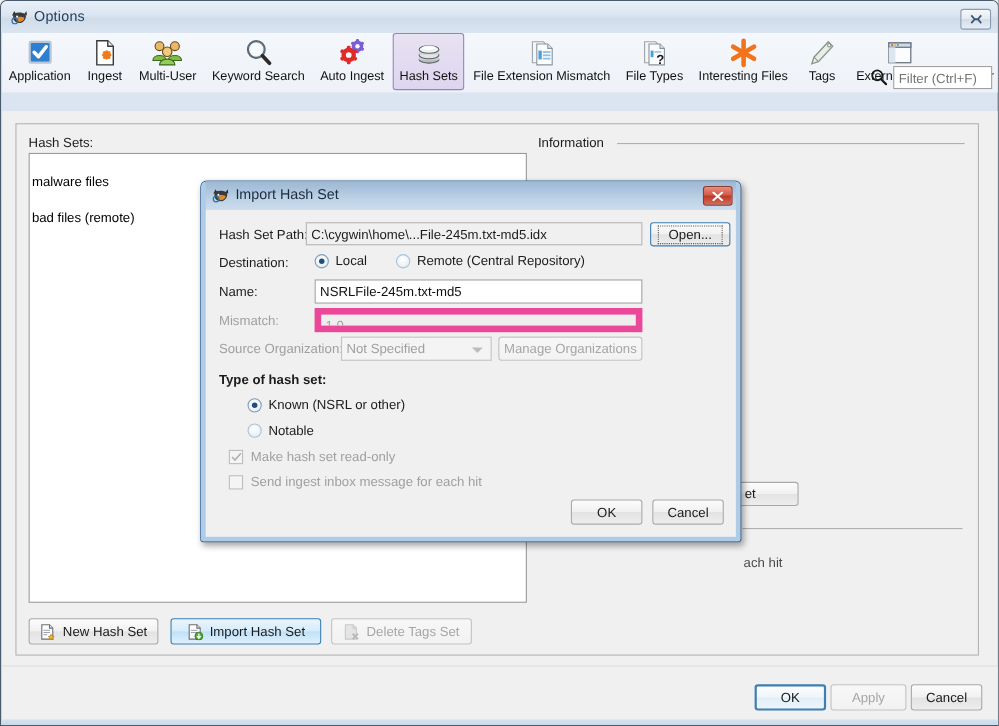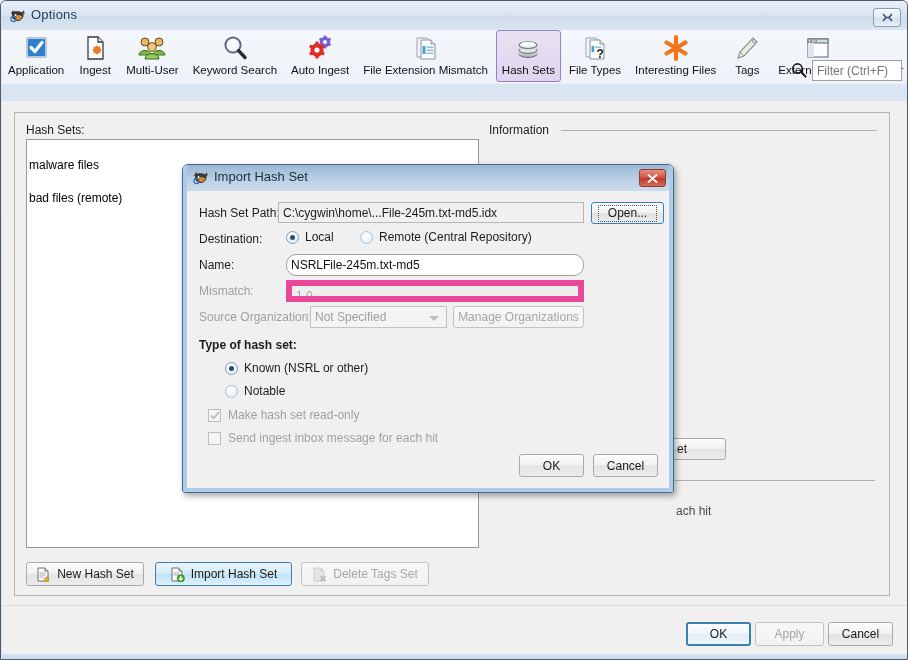--- a/index.html
+++ b/index.html
@@ -464,47 +464,47 @@
                 <rect x="9.3" y="7.6" width="3.4" height="16.8" rx="1.2"></rect>
                 <rect x="9.3" y="7.6" width="3.4" height="16.8" rx="1.2" transform="rotate(60 11 16)"></rect>
                 <rect x="9.3" y="7.6" width="3.4" height="16.8" rx="1.2" transform="rotate(120 11 16)"></rect>
               </g>
               <circle cx="11" cy="16" r="2.6" fill="#f4f7fb"></circle>
             </svg>
           </span>
           <span class="tb-label">Auto Ingest</span>
         </div>
 
+        <div class="tb-item selected">
+          <span class="tb-ico">
+            <svg width="28" height="28" viewBox="0 0 28 28">
+              <ellipse cx="14" cy="20" rx="9" ry="3.4" fill="#b9bcbf" stroke="#5d6165" stroke-width="1"></ellipse>
+              <rect x="5" y="16" width="18" height="4.4" fill="#cfd2d5"></rect>
+              <ellipse cx="14" cy="16" rx="9" ry="3.4" fill="#e3e6e9" stroke="#5d6165" stroke-width="1"></ellipse>
+              <rect x="5" y="11" width="18" height="4.6" fill="#cfd2d5"></rect>
+              <ellipse cx="14" cy="11" rx="9" ry="3.4" fill="#eef1f4" stroke="#5d6165" stroke-width="1"></ellipse>
+              <ellipse cx="14" cy="9.4" rx="6.6" ry="2" fill="#ffffff" opacity="0.85"></ellipse>
+            </svg>
+          </span>
+          <span class="tb-label">Hash Sets</span>
+        </div>
+
         <div class="tb-item">
           <span class="tb-ico">
             <svg width="28" height="28" viewBox="0 0 28 28">
               <path d="M5 4 H15 L19 8 V23 H5 Z" fill="#f4f6f8" stroke="#9aa3ab" stroke-width="1"></path>
               <path d="M9 6 H19 L23 10 V25 H9 Z" fill="#fbfcfd" stroke="#8a939b" stroke-width="1"></path>
               <path d="M19 6 V10 H23" fill="#e4e9ee" stroke="#8a939b" stroke-width="1"></path>
               <rect x="10.5" y="12" width="3" height="8" fill="#4a9fd4"></rect>
               <rect x="14.5" y="12.5" width="7" height="1.6" fill="#8fbfe0"></rect>
               <rect x="14.5" y="15.5" width="7" height="1.6" fill="#8fbfe0"></rect>
               <rect x="14.5" y="18.5" width="7" height="1.6" fill="#8fbfe0"></rect>
             </svg>
           </span>
           <span class="tb-label">File Extension Mismatch</span>
-        </div>
-
-        <div class="tb-item selected">
-          <span class="tb-ico">
-            <svg width="28" height="28" viewBox="0 0 28 28">
-              <ellipse cx="14" cy="20" rx="9" ry="3.4" fill="#b9bcbf" stroke="#5d6165" stroke-width="1"></ellipse>
-              <rect x="5" y="16" width="18" height="4.4" fill="#cfd2d5"></rect>
-              <ellipse cx="14" cy="16" rx="9" ry="3.4" fill="#e3e6e9" stroke="#5d6165" stroke-width="1"></ellipse>
-              <rect x="5" y="11" width="18" height="4.6" fill="#cfd2d5"></rect>
-              <ellipse cx="14" cy="11" rx="9" ry="3.4" fill="#eef1f4" stroke="#5d6165" stroke-width="1"></ellipse>
-              <ellipse cx="14" cy="9.4" rx="6.6" ry="2" fill="#ffffff" opacity="0.85"></ellipse>
-            </svg>
-          </span>
-          <span class="tb-label">Hash Sets</span>
         </div>
 
         <div class="tb-item">
           <span class="tb-ico">
             <svg width="28" height="28" viewBox="0 0 28 28">
               <path d="M5 4 H15 L19 8 V23 H5 Z" fill="#f4f6f8" stroke="#9aa3ab" stroke-width="1"></path>
               <path d="M9 6 H19 L23 10 V25 H9 Z" fill="#fbfcfd" stroke="#8a939b" stroke-width="1"></path>
               <path d="M19 6 V10 H23" fill="#e4e9ee" stroke="#8a939b" stroke-width="1"></path>
               <rect x="10.5" y="12" width="2.6" height="6" fill="#4a9fd4"></rect>
               <rect x="14" y="12.5" width="6" height="1.4" fill="#8fbfe0"></rect>
@@ -681,21 +681,21 @@
             <span class="radio-label">Local</span>
           </div>
           <div class="radio-row" style="left:173px; top:39px;">
             <span class="radio off">
                 <span class="dot"></span>
               </span>
             <span class="radio-label">Remote (Central Repository)</span>
           </div>
 
           <span class="dlbl" style="left:12px; top:67px;">Name:</span>
-          <div class="tfield" style="left:99px; top:63px; width:298px; height:22px;border-radius:10px;">NSRLFile-245m.txt-md5</div>
+          <div class="tfield" style="left:99px; top:63px; width:298px; height:22px;">NSRLFile-245m.txt-md5</div>
 
           <span class="dlbl dis" style="left:12px; top:93px;">Mismatch:</span>
           <div class="tfield dis" style="left:99px; top:89px; width:298px; height:22px;">1.0</div>
 
           <span class="dlbl dis" style="left:12px; top:119px;">Source Organization:</span>
           <div class="combo" style="left:123px; top:115px; width:137px; height:22px;">
             <span>Not Specified</span>
             <span class="combo-arrow"></span>
           </div>
           <div class="btn disabled" style="left:266px; top:115px; width:131px; height:22px;">

